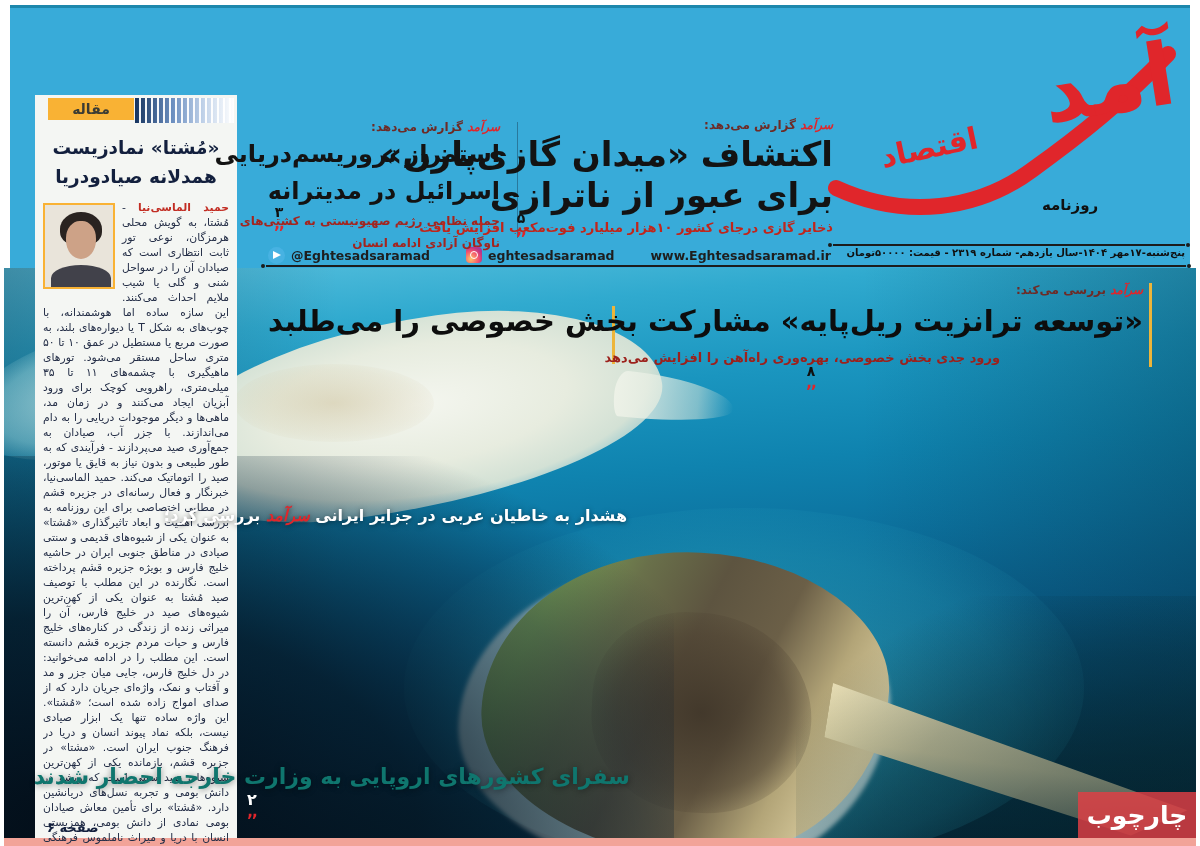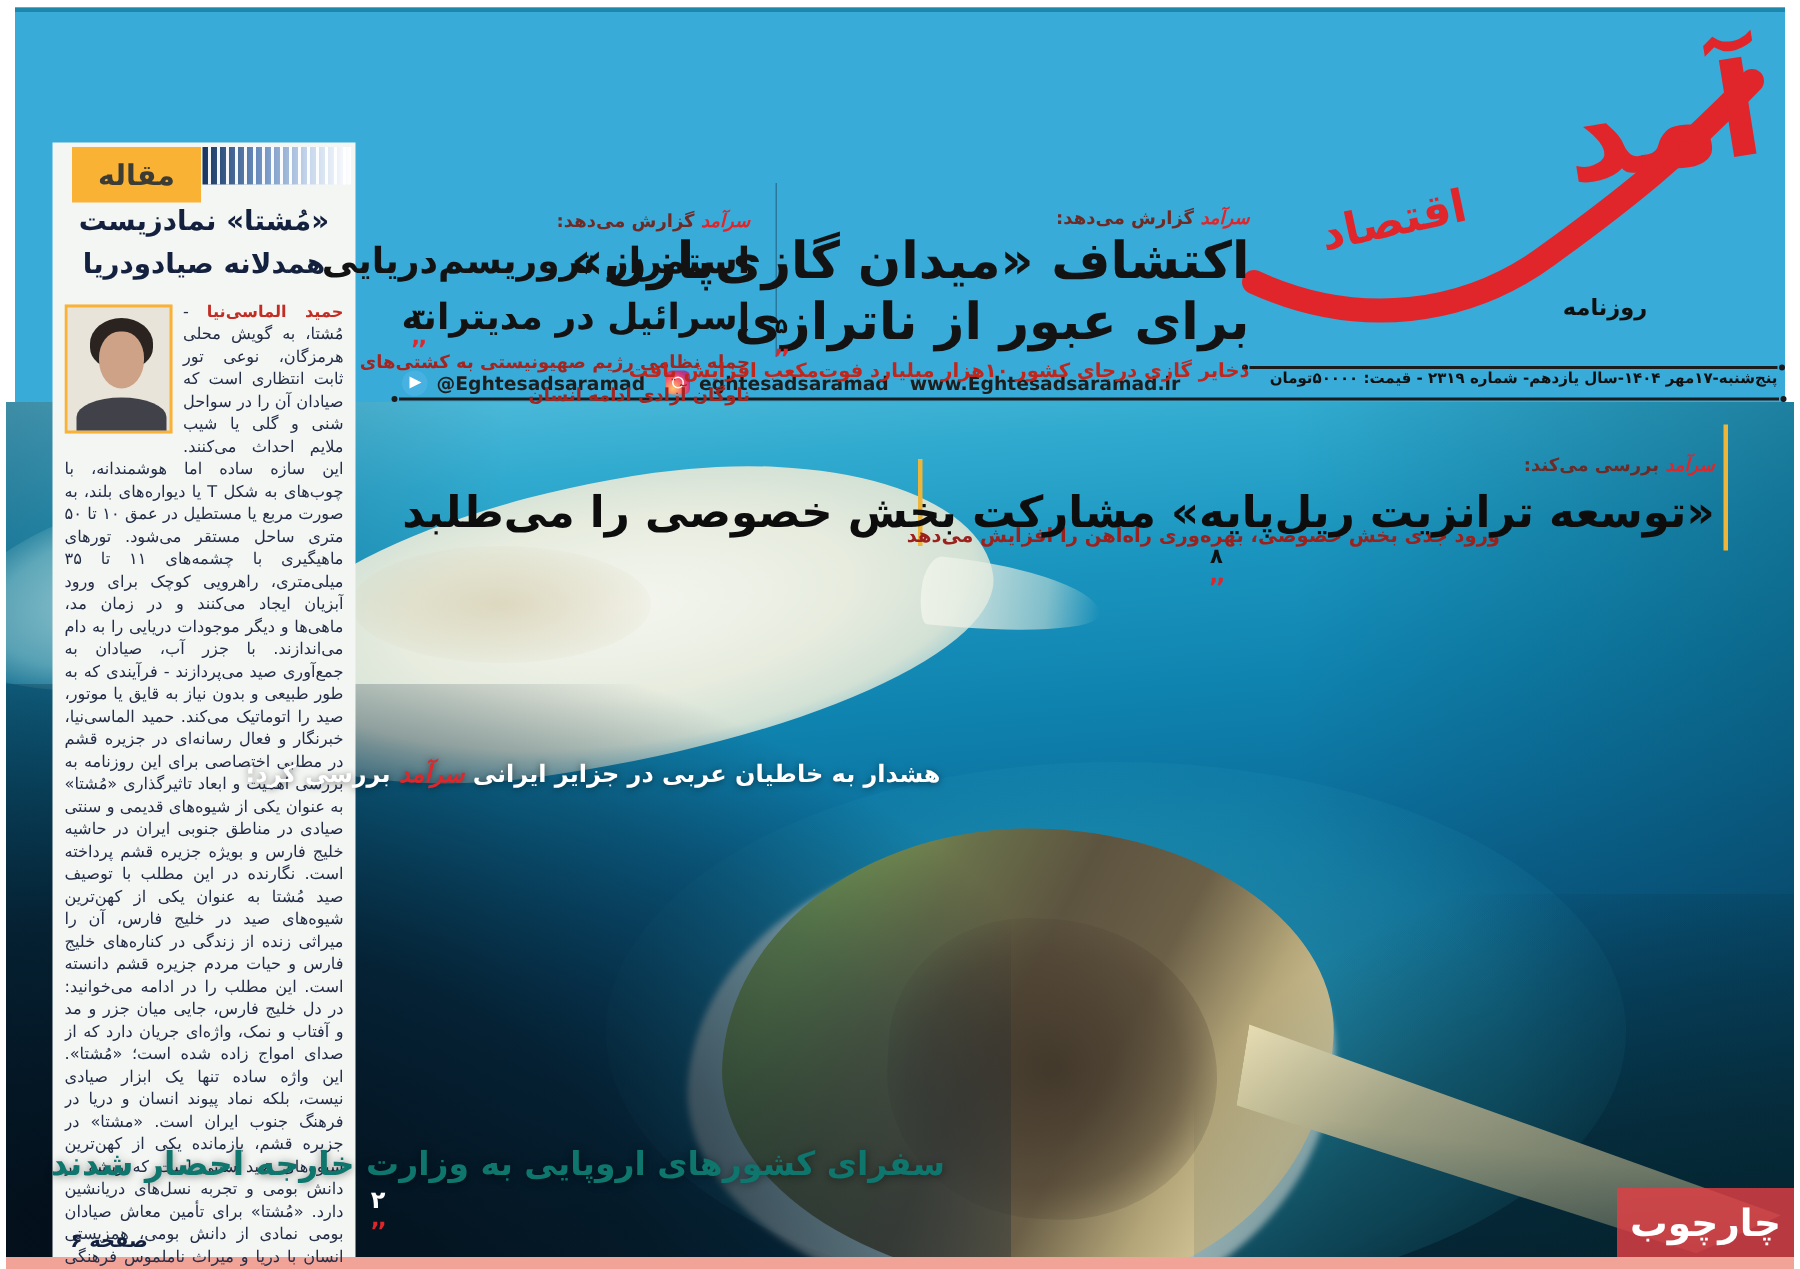--- a/index.html
+++ b/index.html
@@ -68,32 +68,32 @@
   .rule-top { left:833px; top:244px; width:352px; }
   .rule-bottom { left:266px; top:265px; width:920px; }
   .rule::before, .rule::after { content:""; position:absolute; top:-1px; width:4px; height:4px;
     border-radius:50%; background:#1c1c1c; }
   .rule::before { left:-5px; } .rule::after { right:-5px; }
   .dateline { left:833px; top:247px; width:352px; 
     font-size:10px; font-weight:bold; color:#101010; }
 
   
   .social { left:268px; top:245px; height:20px; display:flex; direction:ltr;
-    align-items:center; gap:14px; font-size:12.5px; font-weight:bold; color:#1e1e1e; }
+    align-items:center; gap:36px; font-size:12.5px; font-weight:bold; color:#1e1e1e; }
   .social-item { display:flex; align-items:center; gap:6px; }
   .tg-icon { width:17px; height:17px; border-radius:50%; background:#47b2e2; position:relative; display:inline-block; }
   .tg-icon::after { content:""; position:absolute; left:5px; top:4.5px; width:0; height:0;
     border-left:8px solid #fff; border-top:4px solid transparent; border-bottom:4px solid transparent; }
   .ig-icon { width:16px; height:16px; border-radius:4px; position:relative; display:inline-block;
     background:radial-gradient(circle at 30% 75%, #fdc468 0%, #f5576c 45%, #c13584 70%, #833ab4 100%); }
   .ig-icon::after { content:""; position:absolute; left:4px; top:4px; width:6px; height:6px;
     border:1.6px solid #fff; border-radius:50%; }
 
   
-  .kicker { font-size:12px; font-weight:bold; color:#6e2b26;margin-top:20px; }
+  .kicker { font-size:12px; font-weight:bold; color:#6e2b26; }
   .mini-logo { color:#e0262b; font-style:italic; font-weight:bold; }
 
   
   .story-terror { right:700px; top:120px; text-align:right; }
   .story-gas    { right:367px; top:118px; text-align:right; }
   .headline-sm { font-size:24px; line-height:34px; font-weight:bold; color:#131313; margin-top:3px; }
   .headline-md { font-size:34px; line-height:38px; font-weight:bold; color:#131313; margin-top:3px; }
   .sub-red { font-size:12px; line-height:17px; font-weight:bold; color:#a3251f; margin-top:5px; }
   .sub-red-lg { font-size:13px; font-weight:bold; color:#c0261c; margin-top:6px; }
   .divider-v { left:517px; top:122px; width:1px; height:116px; background:rgba(20,45,65,.4); }
@@ -120,22 +120,22 @@
   .isl-kicker { right:573px; top:506px; font-size:16px; font-weight:bold; color:#fff;
     text-shadow:0 1px 5px rgba(0,0,0,.5); }
   .isl-title { right:557px; top:538px; text-align:right; font-size:52px; line-height:70px;
     font-weight:bold; color:#fff; text-shadow:0 2px 10px rgba(0,0,0,.4); }
   .isl-sub { right:570px; top:764px; font-size:22px; font-weight:bold; color:#0f766e;
     text-shadow:0 1px 6px rgba(0,0,0,.45);margin-left:12px; }
 
   
   .panel { position:absolute; left:35px; top:95px; width:202px; height:743px;
     background:#f4f6f3; z-index:8; }
-  .tag { position:absolute; left:13px; top:3px; width:86px; height:37px; background:#f9b234;
-    color:#3c3c34; font-weight:bold; font-size:19px; display:flex; align-items:center; justify-content:center; }
+  .tag { position:absolute; left:13px; top:3px; width:86px; height:22px; background:#f9b234;
+    color:#3c3c34; font-weight:bold; font-size:14px; display:flex; align-items:center; justify-content:center; }
   .grad-bar { position:absolute; left:100px; top:3px; width:99px; height:25px;
     background:
       repeating-linear-gradient(90deg, rgba(255,255,255,0) 0 4px, rgba(255,255,255,.95) 4px 6px),
       linear-gradient(270deg, #ffffff 0%, #c3d4ea 30%, #6c8fc0 62%, #16345f 100%); }
   .panel-title { margin:38px 6px 0 6px; text-align:center; font-size:18.5px; line-height:29px;
     font-weight:bold; color:#13203e; }
   .panel-body { margin:9px 8px 0 8px; font-size:10.8px; line-height:15px; text-align:justify;
     color:#242e47; height:648px; overflow:hidden; }
   .byline { color:#c22d23; font-weight:bold; }
   .author-photo { float:left; width:72px; height:86px; border:2px solid #f9b234;

